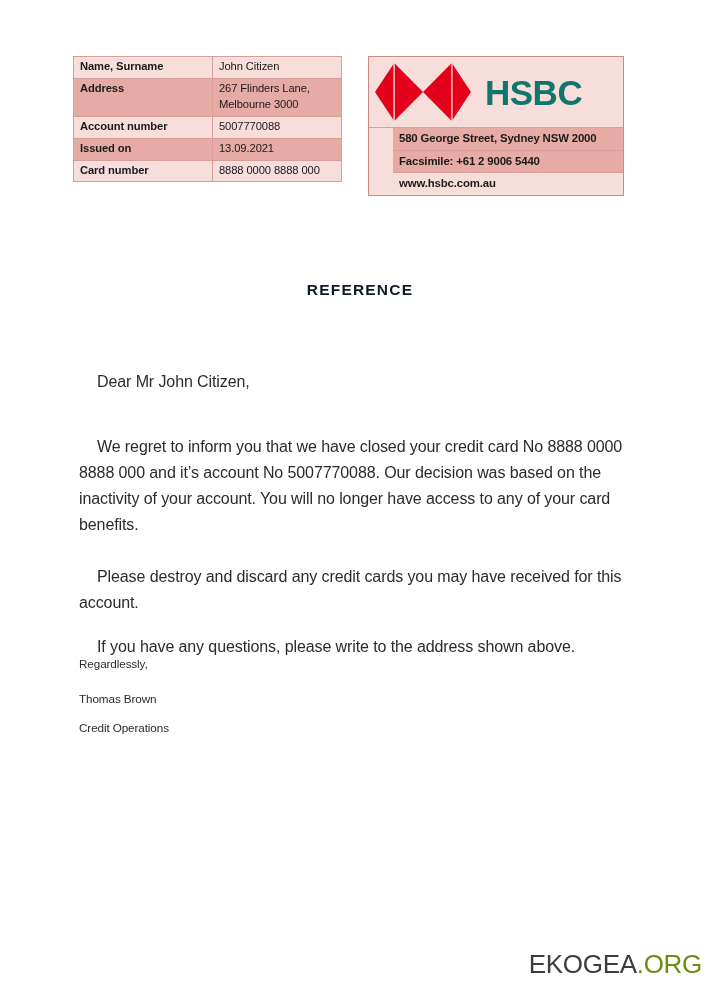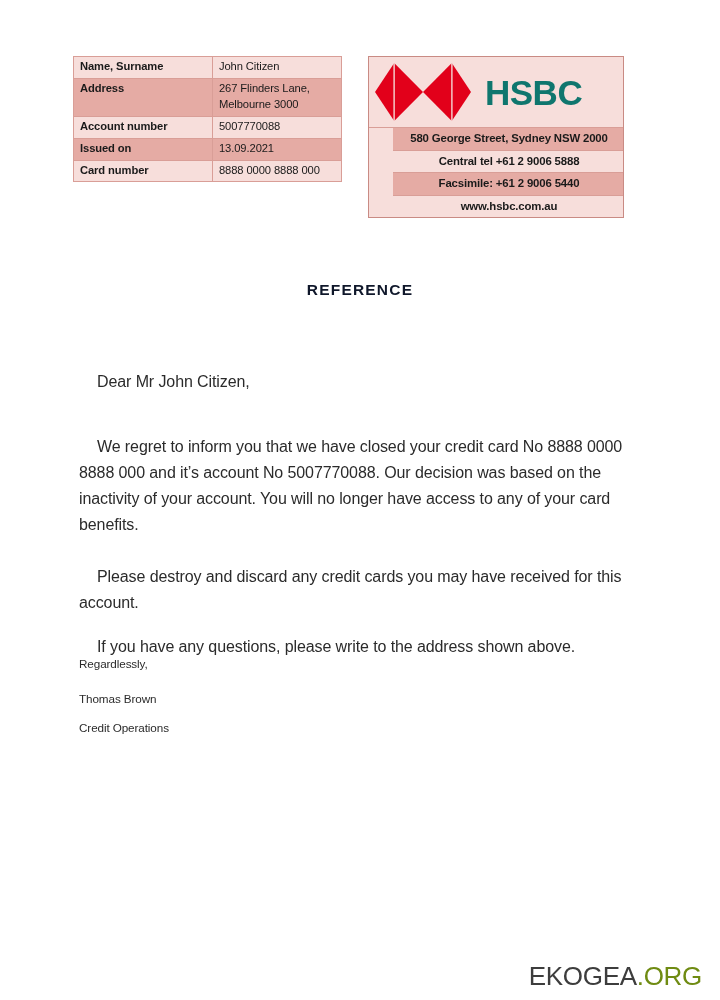--- a/index.html
+++ b/index.html
@@ -83,21 +83,21 @@
   #hsbc-wordmark {
     font-family: "Liberation Sans", sans-serif;
     font-weight: bold;
     font-size: 35px;
     letter-spacing: -0.5px;
     color: #0f766e;
     margin-left: 14px;
     line-height: 1;
   }
   .contact-line {
-    text-align: center;
+    text-align: left;
     font-size: 11.4px;
     font-weight: bold;
     padding: 2px 4px 3px 6px;
     line-height: 1.45;
     letter-spacing: -0.15px;
     color: #1a1a1a;
     border-bottom: 1px solid #d99e97;
     margin-left: 24px;
   }
   .contact-line:last-child { border-bottom: none; }
@@ -149,21 +149,21 @@
     letter-spacing: -0.1px;
   }
   #signoff p { margin: 0; }
   #signoff .sp1 { margin-top: 22px; }
   #signoff .sp2 { margin-top: 16px; }
 
   
   #watermark {
     position: absolute;
     right: 18px;
-    bottom: 8px;
+    bottom: 20px;
     font-size: 26px;
     letter-spacing: -0.3px;
     white-space: nowrap;
   }
   #watermark .wm-main { color: #3d3d3d; }
   #watermark .wm-tld  { color: #6f8b12; }
 </style>
 </head>
 <body>
 
@@ -211,21 +211,20 @@
             <polygon points="20,60 80,60 50,30" fill="#f7dedb"></polygon>
 
             <rect x="19.2" y="0" width="1.4" height="60" fill="#f7dedb"></rect>
             <rect x="79.4" y="0" width="1.4" height="60" fill="#f7dedb"></rect>
           </svg>
         </div>
         <div id="hsbc-wordmark">HSBC</div>
       </div>
 
       <div class="contact-line dark">580 George Street, Sydney NSW 2000</div>
-      <div class="contact-line light">Central tel +61 2 9006 5888</div>
       <div class="contact-line dark">Facsimile: +61 2 9006 5440</div>
       <div class="contact-line light">www.hsbc.com.au</div>
     </div>
 
   </div>
 
   <div id="reference-title">REFERENCE</div>
 
   <div id="letter-body">
     <p class="salutation">Dear Mr John Citizen,</p>

